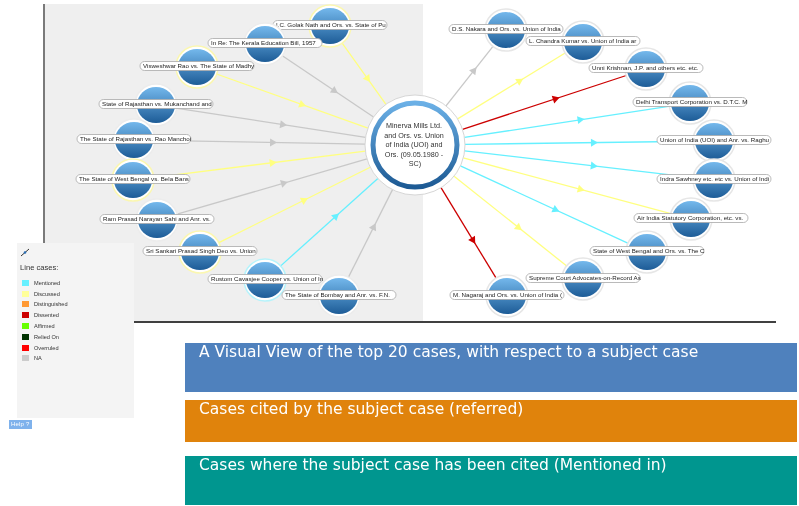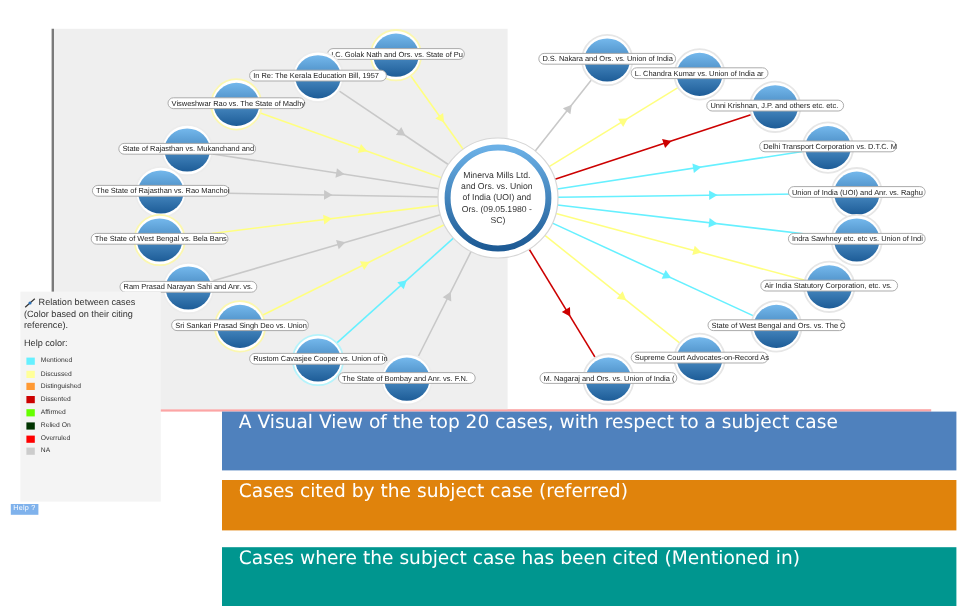--- a/index.html
+++ b/index.html
@@ -1,17 +1,17 @@
 <!DOCTYPE html>
 <html><head>
 <meta charset="utf-8">
 <style>
   html,body{margin:0;padding:0;background:#ffffff;}
   body{width:799px;height:506px;position:relative;overflow:hidden;font-family:"Liberation Sans",sans-serif;}
-  #graph-panel{position:absolute;left:43px;top:24px;width:733px;height:319px;background:#ffffff;border-left:2px solid #7a7a7a;border-bottom:2px solid #fca5a5;box-sizing:border-box;}
+  #graph-panel{position:absolute;left:43px;top:4px;width:733px;height:319px;background:#ffffff;border-left:2px solid #7a7a7a;border-bottom:2px solid #404040;box-sizing:border-box;}
   #graph-gray{position:absolute;left:0;top:0;width:378px;height:100%;background:#efefef;}
   #graph-svg{position:absolute;left:0;top:0;}
   .node-label{font-family:"Liberation Sans",sans-serif;font-size:6.2px;fill:#222;}
   #legend{position:absolute;left:17px;top:243px;width:117px;height:175px;background:#f4f4f4;font-size:8px;color:#333;box-sizing:border-box;padding:4px 3px;}
   #legend .lg-para{margin:0 0 6px 0;line-height:9px;font-size:7.6px;}
   #legend .lg-title{font-size:7.6px;margin:2px 0 6px 0;}
   #legend .lg-item{display:flex;align-items:center;height:10.8px;font-size:5.6px;color:#333;}
   #legend .swatch{width:7px;height:6px;margin:0 5px 0 2px;display:inline-block;}
   .dot-icon{display:inline-block;position:relative;width:10px;height:9px;vertical-align:middle;}
   .dot-icon .big{position:absolute;left:1px;top:2px;width:8px;height:7px;border-radius:50%;background:#2f8c3a;}
@@ -257,23 +257,22 @@
     </g>
   </svg>
 </div>
 
 <div id="legend">
   <p class="lg-para">
     <svg class="line-icon" viewBox="0 0 10 9">
         <line x1="1" y1="8" x2="9" y2="1" stroke="#333" stroke-width="1"></line>
         <circle cx="5" cy="4.5" r="1.3" fill="#2a6fb5"></circle>
       </svg>
-    <span>Relation between cases (Color based on their citing reference).</span>
   </p>
-  <div class="lg-title">Help color:</div>
+  <div class="lg-title">Line cases:</div>
   <div id="legend-items">
       <div class="lg-item">
         <span class="swatch" style="background: rgb(102, 240, 255);"></span>
         <span>Mentioned</span>
       </div>
       <div class="lg-item">
         <span class="swatch" style="background: rgb(255, 255, 153);"></span>
         <span>Discussed</span>
       </div>
       <div class="lg-item">

